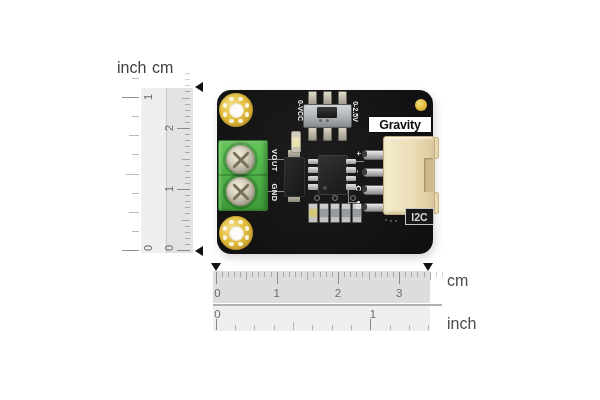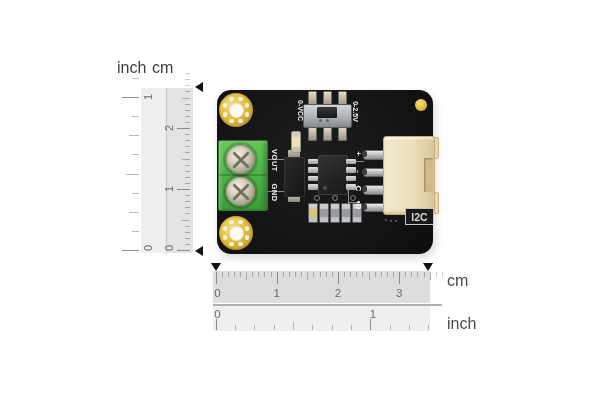--- a/index.html
+++ b/index.html
@@ -153,20 +153,21 @@
       <div class="cpin" style="top: 185.25px;"></div>
       <div class="cpincap" style="top: 186px;"></div>
       <div class="cpin" style="top: 202.75px;"></div>
       <div class="cpincap" style="top: 203.5px;"></div>
     </div>
   <div class="jsttab" style="top:137px;"></div>
   <div class="jsttab" style="top:192px;"></div>
   <div id="jst"></div>
   <div id="jstrecess"></div>
 
+  <div id="gravity">Gravity</div>
   <div id="i2c">I2C</div>
 
 <div class="tick" style="left:122px;top:250px;width:17px;height:1px;background:#8f8f8f;"></div>
     <div class="tick" style="left:132px;top:230.875px;width:7px;height:1px;background:#bcbcbc;"></div>
     <div class="tick" style="left:129px;top:211.75px;width:10px;height:1px;background:#bcbcbc;"></div>
     <div class="tick" style="left:132px;top:192.625px;width:7px;height:1px;background:#bcbcbc;"></div>
     <div class="tick" style="left:126px;top:173.5px;width:13px;height:1px;background:#bcbcbc;"></div>
     <div class="tick" style="left:132px;top:154.375px;width:7px;height:1px;background:#bcbcbc;"></div>
     <div class="tick" style="left:129px;top:135.25px;width:10px;height:1px;background:#bcbcbc;"></div>
     <div class="tick" style="left:132px;top:116.125px;width:7px;height:1px;background:#bcbcbc;"></div>

